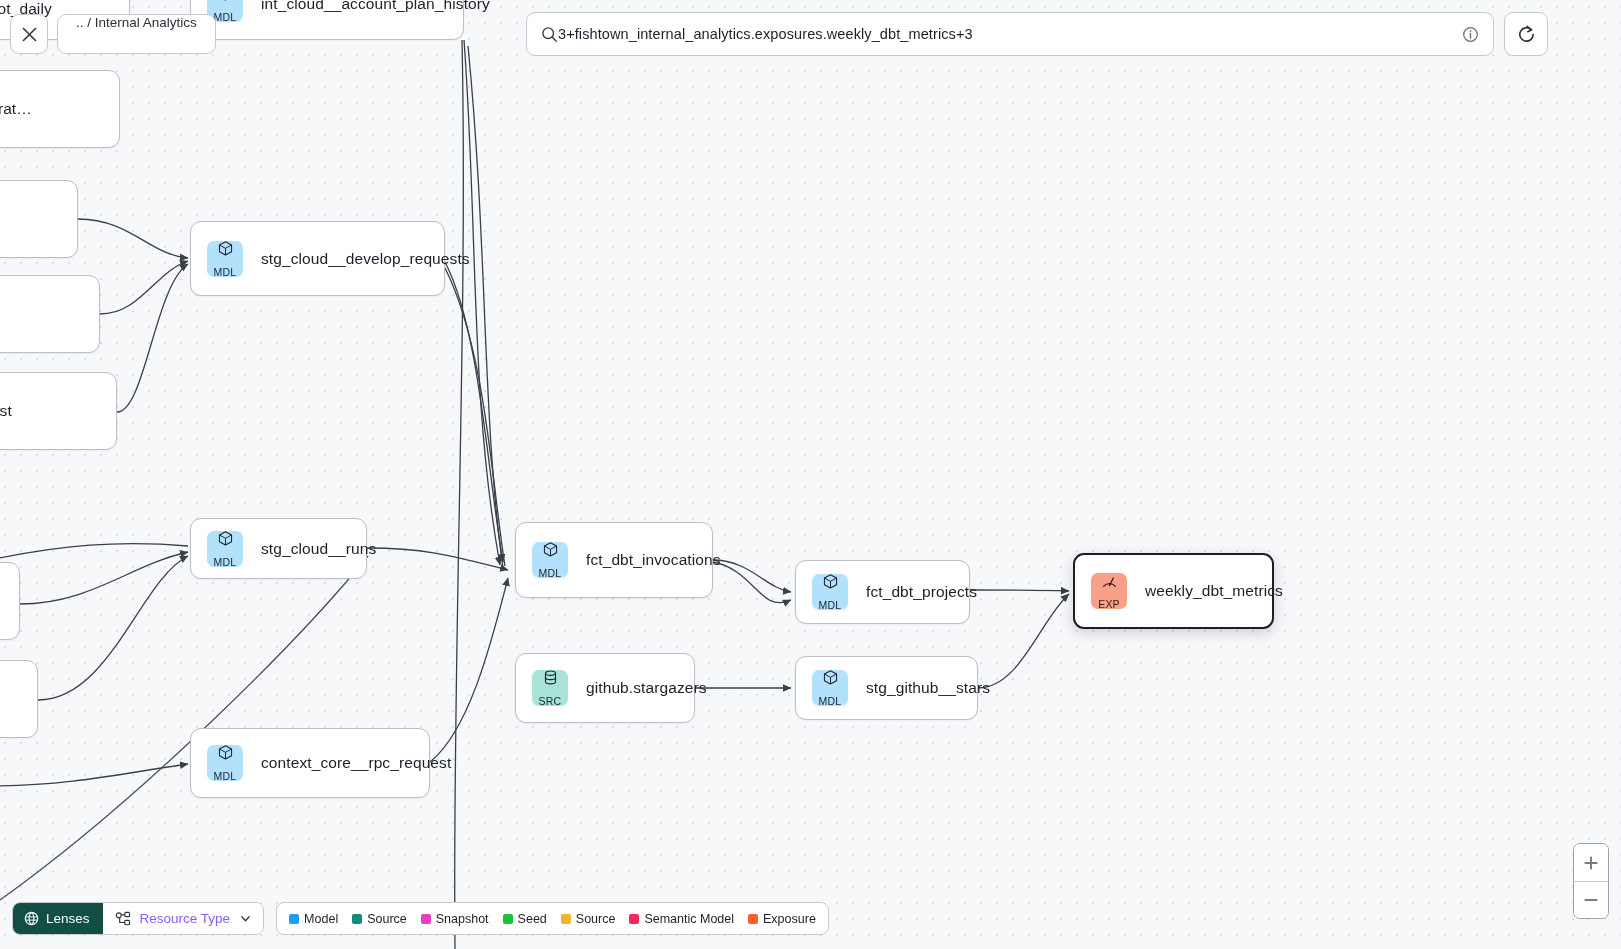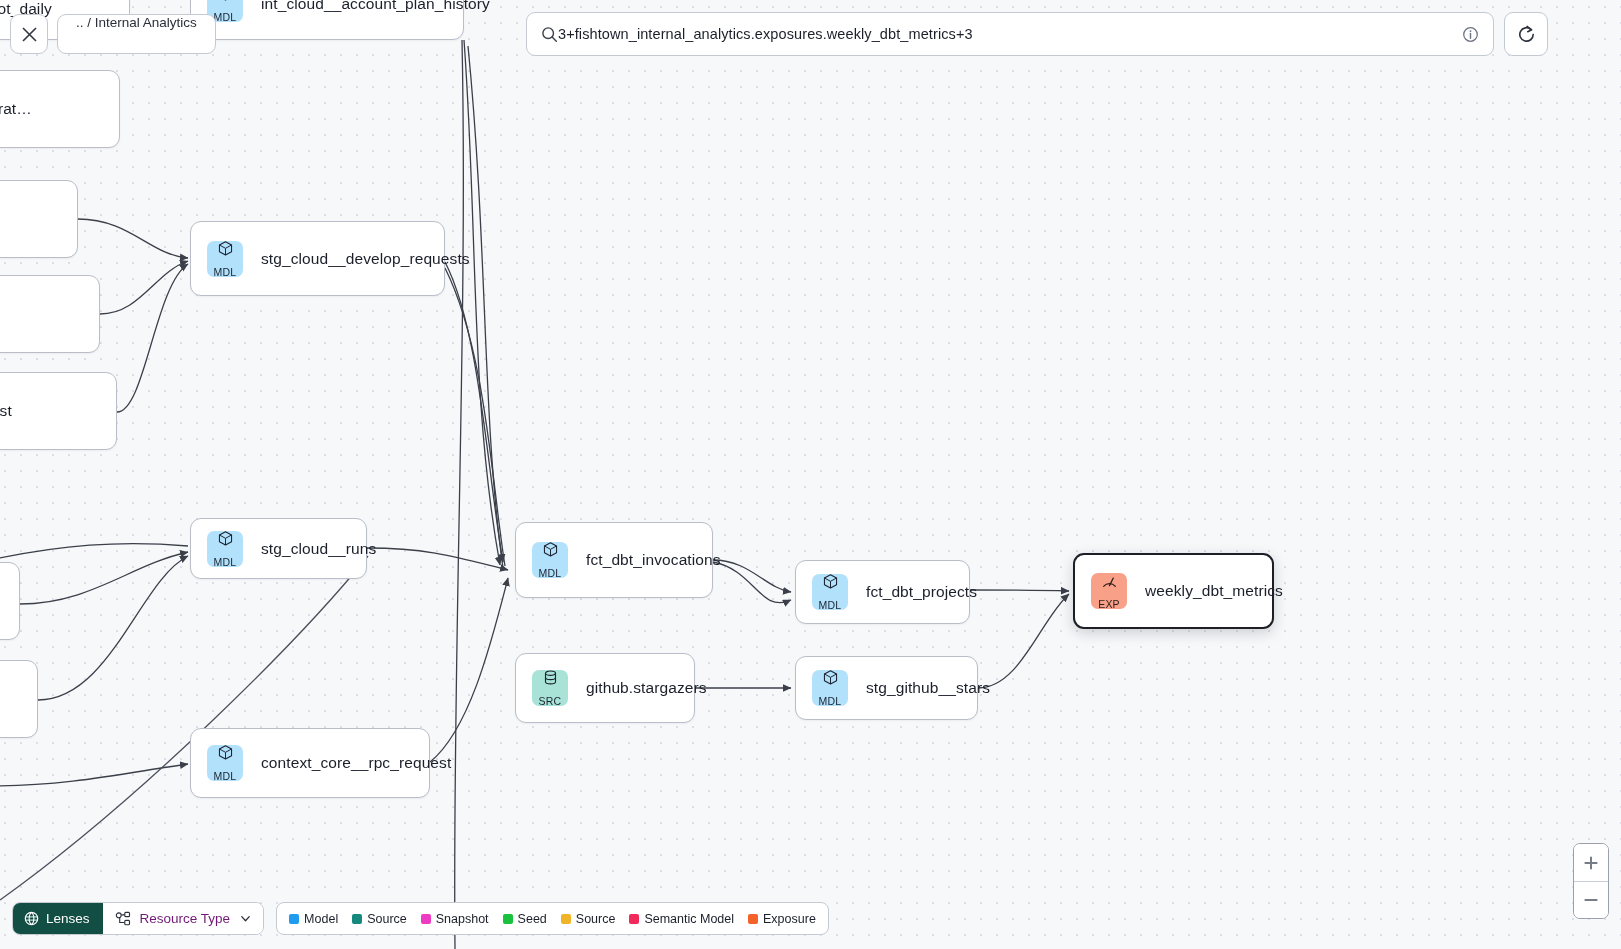--- a/index.html
+++ b/index.html
@@ -113,21 +113,21 @@
   }
   .lenses-btn {
     background: #134e44; color: #fff;
     display: flex; align-items: center; gap: 7px;
     padding: 0 13px 0 11px;
     font-size: 13.5px; cursor: pointer;
   }
   .restype-btn {
     display: flex; align-items: center; gap: 9px;
     padding: 0 11px 0 12px;
-    font-size: 13.5px; color: #701a75; cursor: pointer;
+    font-size: 13.5px; color: #8b5cf6; cursor: pointer;
     background: #fff;
     text-align: right;
   }
   .legend {
     height: 33px;
     background: #fff; border: 1px solid #c4c9d2; border-radius: 8px;
     display: flex; align-items: center; gap: 14px;
     padding: 6px 12px;
   }
   .legend-item { display: flex; align-items: center; gap: 5px; font-size: 12.5px; color: #1b1f2a; }

